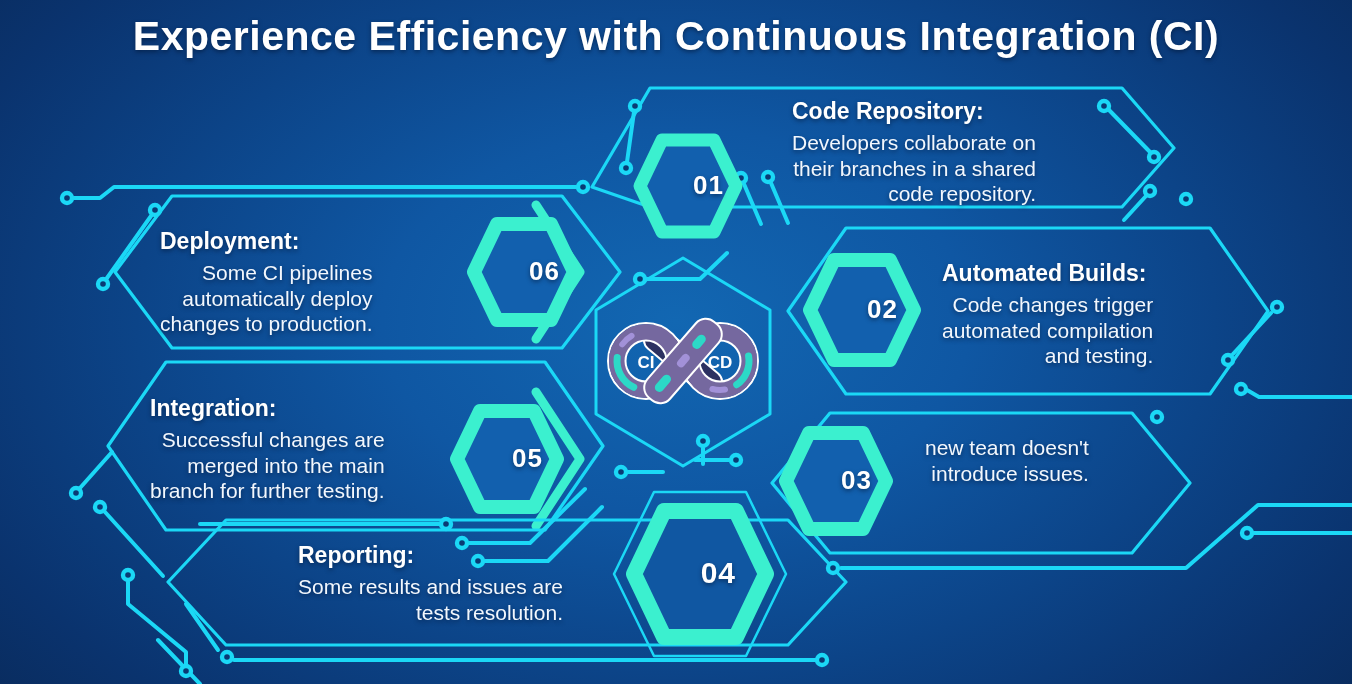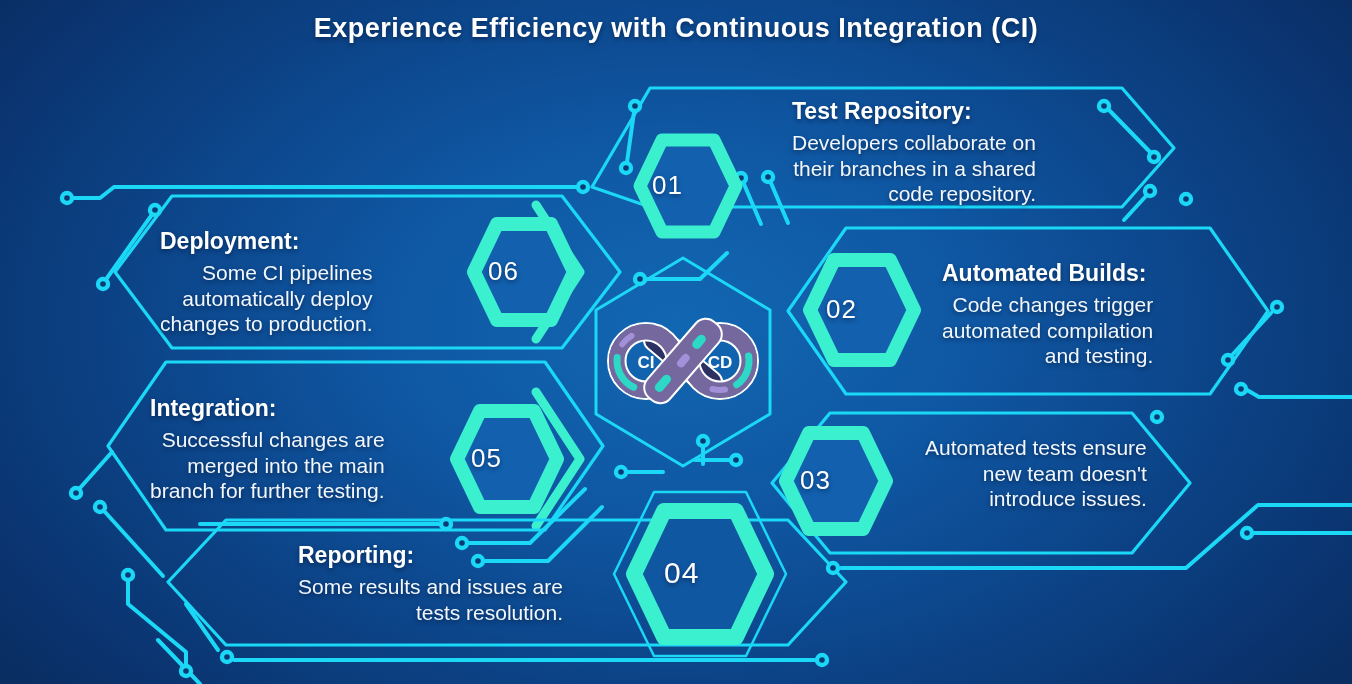--- a/index.html
+++ b/index.html
@@ -12,25 +12,25 @@
   }
   svg.layer{position:absolute;left:0;top:0;}
   .panel{fill:none;stroke:#1bd8f6;stroke-width:3.2;stroke-linejoin:round;}
   .trace{fill:none;stroke:#1bd8f6;stroke-width:4;stroke-linecap:round;stroke-linejoin:round;}
   .mint-frag{fill:none;stroke:#3bf0cf;stroke-width:9;stroke-linecap:round;stroke-linejoin:round;}
   .hexnum{stroke:#3bf0cf;stroke-linejoin:round;fill:#1260ae;}
   .hexring{fill:none;stroke:#1bd8f6;stroke-width:2.5;stroke-linejoin:round;}
   .txt{position:absolute;color:#ffffff;text-shadow:0 2px 4px rgba(2,20,50,.55);}
   .title{
     left:0;right:0;top:13px;text-align:center;
-    font-size:27px;font-weight:700;letter-spacing:.5px;
+    font-size:41px;font-weight:700;letter-spacing:.5px;
   }
   .step-heading{font-size:23px;font-weight:700;line-height:27px;white-space:nowrap;}
   .step-line{font-size:21px;font-weight:400;line-height:25.5px;white-space:nowrap;color:#f2f7fd;text-align:right;}
-  .step-num{font-size:26px;font-weight:400;letter-spacing:1px;text-align:left;width:72px;}
+  .step-num{font-size:26px;font-weight:700;letter-spacing:1px;text-align:right;width:72px;}
   .logo-label{font-weight:700;}
 </style>
 </head>
 <body>
 
 <div id="stage">
 
   <svg class="layer" width="1352" height="684" viewBox="0 0 1352 684">
     <defs>
       <g id="donut">
@@ -162,38 +162,37 @@
   <div class="txt title">Experience Efficiency with Continuous Integration (CI)</div>
 
   <div class="txt step-num" style="left:652px;top:170px">01</div>
   <div class="txt step-num" style="left:826px;top:294px">02</div>
   <div class="txt step-num" style="left:800px;top:465px">03</div>
   <div class="txt step-num" style="left:664px;top:556px;font-size:30px">04</div>
   <div class="txt step-num" style="left:471px;top:443px">05</div>
   <div class="txt step-num" style="left:488px;top:256px">06</div>
 
   <div class="txt" style="left:792px;top:98px">
-    <div class="step-heading">Test Repository:</div>
+    <div class="step-heading">Code Repository:</div>
     <div style="height:5px"></div>
     <div class="step-line">Developers collaborate on</div>
     <div class="step-line">their branches in a shared</div>
     <div class="step-line">code repository.</div>
   </div>
 
   <div class="txt" style="left:942px;top:260px">
     <div class="step-heading">Automated Builds:</div>
     <div style="height:5px"></div>
     <div class="step-line">Code changes trigger</div>
     <div class="step-line">automated compilation</div>
     <div class="step-line">and testing.</div>
   </div>
 
   <div class="txt" style="left:925px;top:430px">
     <div style="height:5px"></div>
-    <div class="step-line">Automated tests ensure</div>
     <div class="step-line">new team doesn't</div>
     <div class="step-line">introduce issues.</div>
   </div>
 
   <div class="txt" style="left:298px;top:542px">
     <div class="step-heading">Reporting:</div>
     <div style="height:5px"></div>
     <div class="step-line">Some results and issues are</div>
     <div class="step-line">tests resolution.</div>
   </div>

